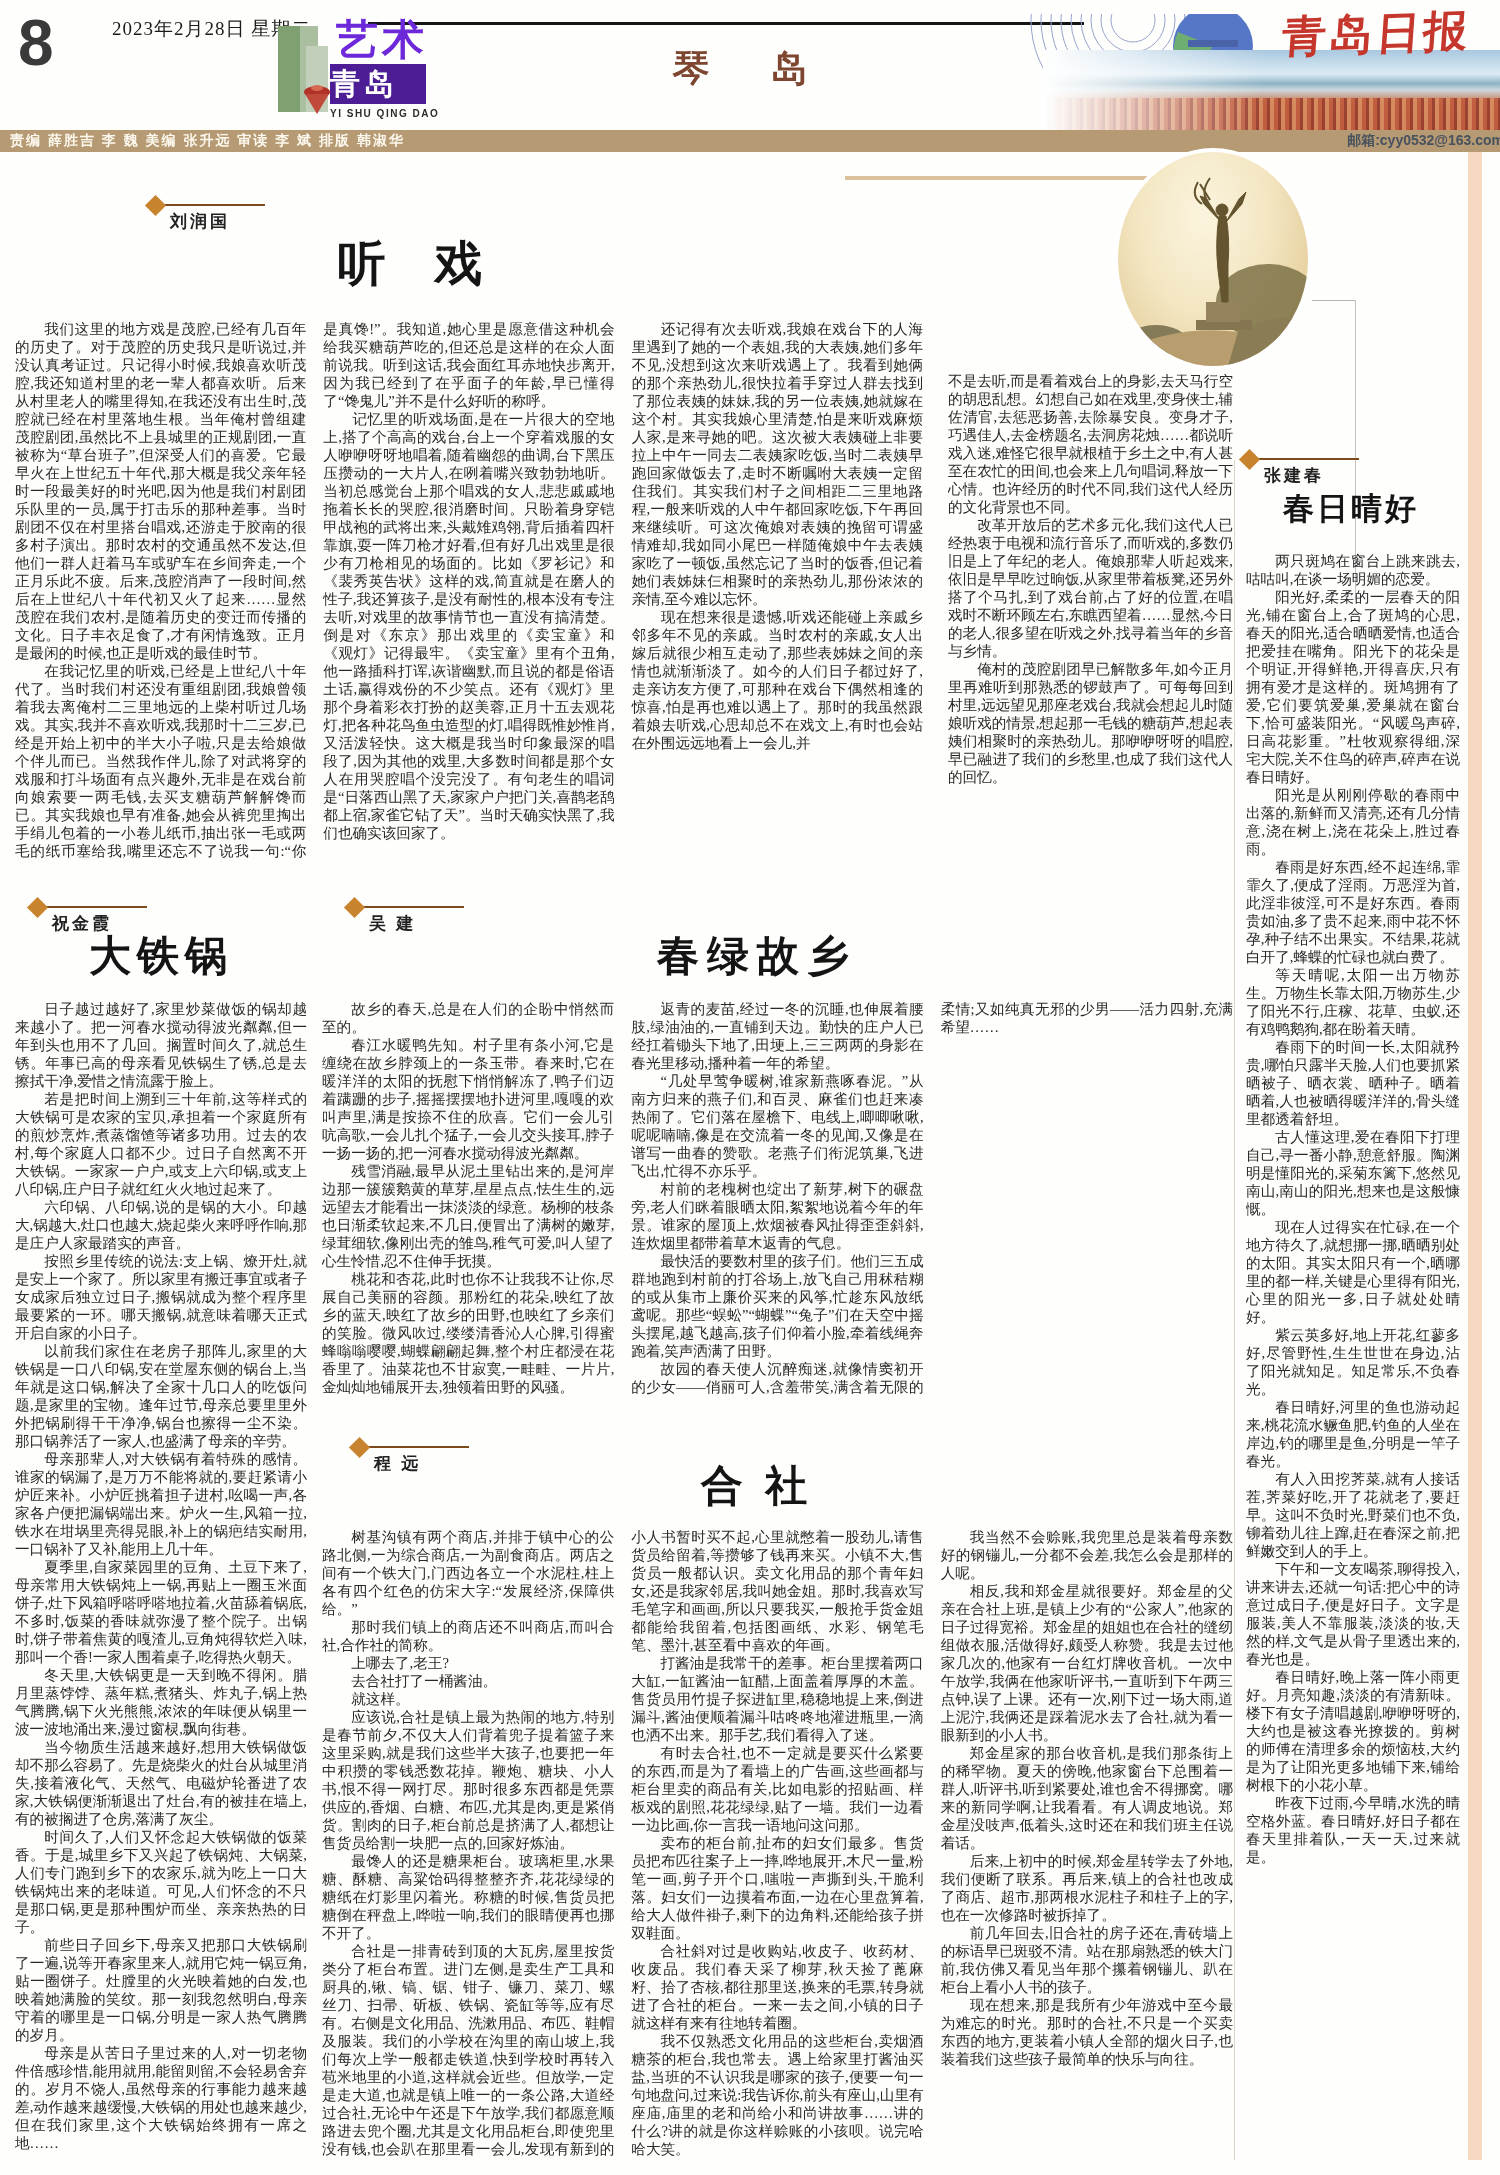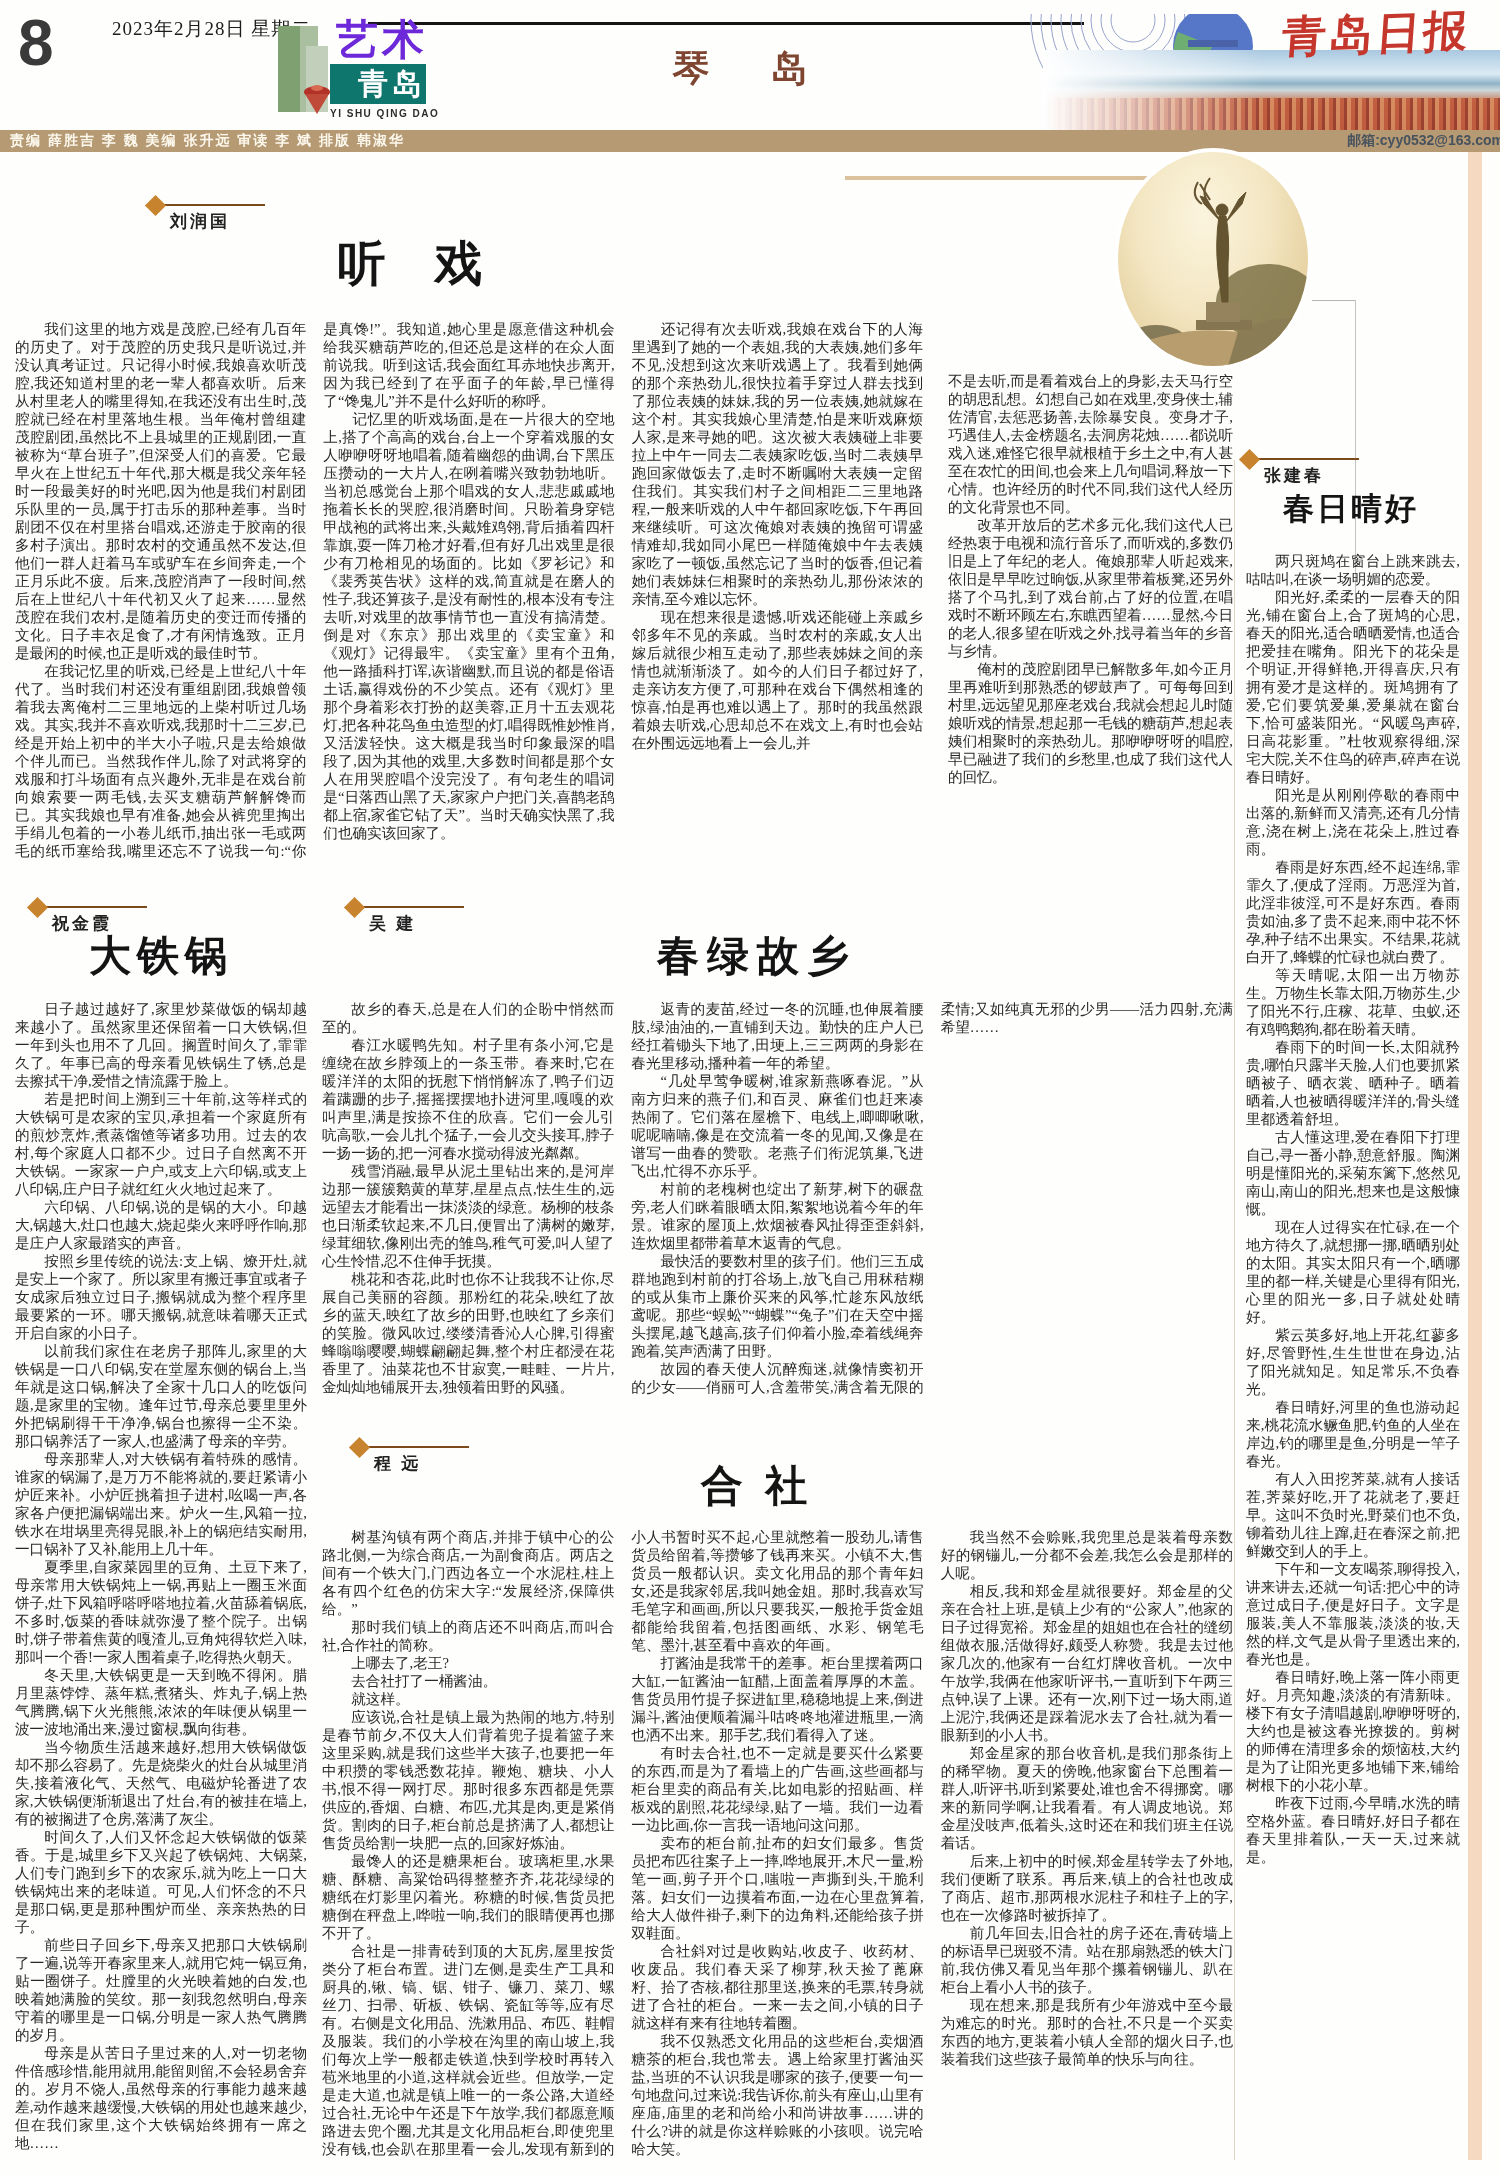--- a/index.html
+++ b/index.html
@@ -8,22 +8,22 @@
   .abs{position:absolute;}
   
   .page-num{left:18px;top:6px;font-size:64px;font-weight:bold;color:#3a3a3a;
             font-family:"Liberation Sans","DejaVu Sans",sans-serif;}
   .date-line{left:112px;top:16px;font-size:19px;color:#1c1c1c;letter-spacing:1px;}
   .head-rule{left:368px;top:22px;width:716px;height:3px;background:#151515;}
   .logo-box{left:278px;top:20px;width:188px;height:112px;}
   .logo-bldg{left:0;top:6px;width:40px;height:86px;background:linear-gradient(90deg,#7fa172 0 55%,#aabfa0 55% 100%);}
   .logo-bldg2{left:28px;top:26px;width:22px;height:66px;background:#c2cfba;}
   .logo-yishu{left:58px;top:-8px;font-size:42px;font-weight:bold;color:#6d28d9;letter-spacing:4px;}
-  .logo-qingdao{left:52px;top:44px;width:96px;height:40px;background:#0f766e;color:#fff;
-                font-size:30px;font-weight:bold;text-align:right;line-height:40px;letter-spacing:4px;}
+  .logo-qingdao{left:52px;top:44px;width:96px;height:40px;background:#4c1d95;color:#fff;
+                font-size:30px;font-weight:bold;text-align:left;line-height:40px;letter-spacing:4px;}
   .logo-gyro{left:22px;top:62px;width:34px;height:34px;}
   .logo-caption{left:52px;top:88px;font-size:10px;color:#2c2c2c;letter-spacing:1.5px;
                 font-family:"Liberation Sans","DejaVu Sans",sans-serif;font-weight:bold;}
   .qin-dao{left:600px;top:44px;width:280px;text-align:center;font-size:37px;font-weight:bold;
            color:#7e4630;letter-spacing:26px;text-indent:26px;}
   .circles{left:1028px;top:14px;}
   .cityscape{left:1043px;top:50px;width:457px;height:80px;
      background:
        linear-gradient(90deg,#ffffff 0%,rgba(255,255,255,0) 48%),
        repeating-linear-gradient(90deg,rgba(193,92,62,.9) 0 4px,rgba(152,62,46,.9) 4px 7px,rgba(216,141,96,.9) 7px 11px),
@@ -178,21 +178,21 @@
     <p>昨夜下过雨,今早晴,水洗的晴空格外蓝。春日晴好,好日子都在春天里排着队,一天一天,过来就是。</p>
   </div>
 
 <div class="abs byline" style="left:30px;top:900px;">
   <span class="rule"></span>
   <span class="diamond"></span>
   <span class="bname">祝金霞</span>
 </div>
 <div class="abs art-title" style="left:15px;top:928px;width:292px;font-size:42px;letter-spacing:6px;">大铁锅</div>
 <div class="abs body-text" style="left:15px;top:1000px;width:292px;height:1160px;">
-    <p>日子越过越好了,家里炒菜做饭的锅却越来越小了。虽然家里还保留着一口大铁锅,但一年到头也用不了几回。搁置时间久了,霏霏久了。年事已高的母亲看见铁锅生了锈,总是去擦拭干净,爱惜之情流露于脸上。</p>
+    <p>日子越过越好了,家里炒菜做饭的锅却越来越小了。把一河春水搅动得波光粼粼,但一年到头也用不了几回。搁置时间久了,就总生锈。年事已高的母亲看见铁锅生了锈,总是去擦拭干净,爱惜之情流露于脸上。</p>
     <p>若是把时间上溯到三十年前,这等样式的大铁锅可是农家的宝贝,承担着一个家庭所有的煎炒烹炸,煮蒸馏馇等诸多功用。过去的农村,每个家庭人口都不少。过日子自然离不开大铁锅。一家家一户户,或支上六印锅,或支上八印锅,庄户日子就红红火火地过起来了。</p>
     <p>六印锅、八印锅,说的是锅的大小。印越大,锅越大,灶口也越大,烧起柴火来呼呼作响,那是庄户人家最踏实的声音。</p>
     <p>按照乡里传统的说法:支上锅、燎开灶,就是安上一个家了。所以家里有搬迁事宜或者子女成家后独立过日子,搬锅就成为整个程序里最要紧的一环。哪天搬锅,就意味着哪天正式开启自家的小日子。</p>
     <p>以前我们家住在老房子那阵儿,家里的大铁锅是一口八印锅,安在堂屋东侧的锅台上,当年就是这口锅,解决了全家十几口人的吃饭问题,是家里的宝物。逢年过节,母亲总要里里外外把锅刷得干干净净,锅台也擦得一尘不染。那口锅养活了一家人,也盛满了母亲的辛劳。</p>
     <p>母亲那辈人,对大铁锅有着特殊的感情。谁家的锅漏了,是万万不能将就的,要赶紧请小炉匠来补。小炉匠挑着担子进村,吆喝一声,各家各户便把漏锅端出来。炉火一生,风箱一拉,铁水在坩埚里亮得晃眼,补上的锅疤结实耐用,一口锅补了又补,能用上几十年。</p>
     <p>夏季里,自家菜园里的豆角、土豆下来了,母亲常用大铁锅炖上一锅,再贴上一圈玉米面饼子,灶下风箱呼嗒呼嗒地拉着,火苗舔着锅底,不多时,饭菜的香味就弥漫了整个院子。出锅时,饼子带着焦黄的嘎渣儿,豆角炖得软烂入味,那叫一个香!一家人围着桌子,吃得热火朝天。</p>
     <p>冬天里,大铁锅更是一天到晚不得闲。腊月里蒸饽饽、蒸年糕,煮猪头、炸丸子,锅上热气腾腾,锅下火光熊熊,浓浓的年味便从锅里一波一波地涌出来,漫过窗棂,飘向街巷。</p>
     <p>当今物质生活越来越好,想用大铁锅做饭却不那么容易了。先是烧柴火的灶台从城里消失,接着液化气、天然气、电磁炉轮番进了农家,大铁锅便渐渐退出了灶台,有的被挂在墙上,有的被搁进了仓房,落满了灰尘。</p>
     <p>时间久了,人们又怀念起大铁锅做的饭菜香。于是,城里乡下又兴起了铁锅炖、大锅菜,人们专门跑到乡下的农家乐,就为吃上一口大铁锅炖出来的老味道。可见,人们怀念的不只是那口锅,更是那种围炉而坐、亲亲热热的日子。</p>
     <p>前些日子回乡下,母亲又把那口大铁锅刷了一遍,说等开春家里来人,就用它炖一锅豆角,贴一圈饼子。灶膛里的火光映着她的白发,也映着她满脸的笑纹。那一刻我忽然明白,母亲守着的哪里是一口锅,分明是一家人热气腾腾的岁月。</p>

